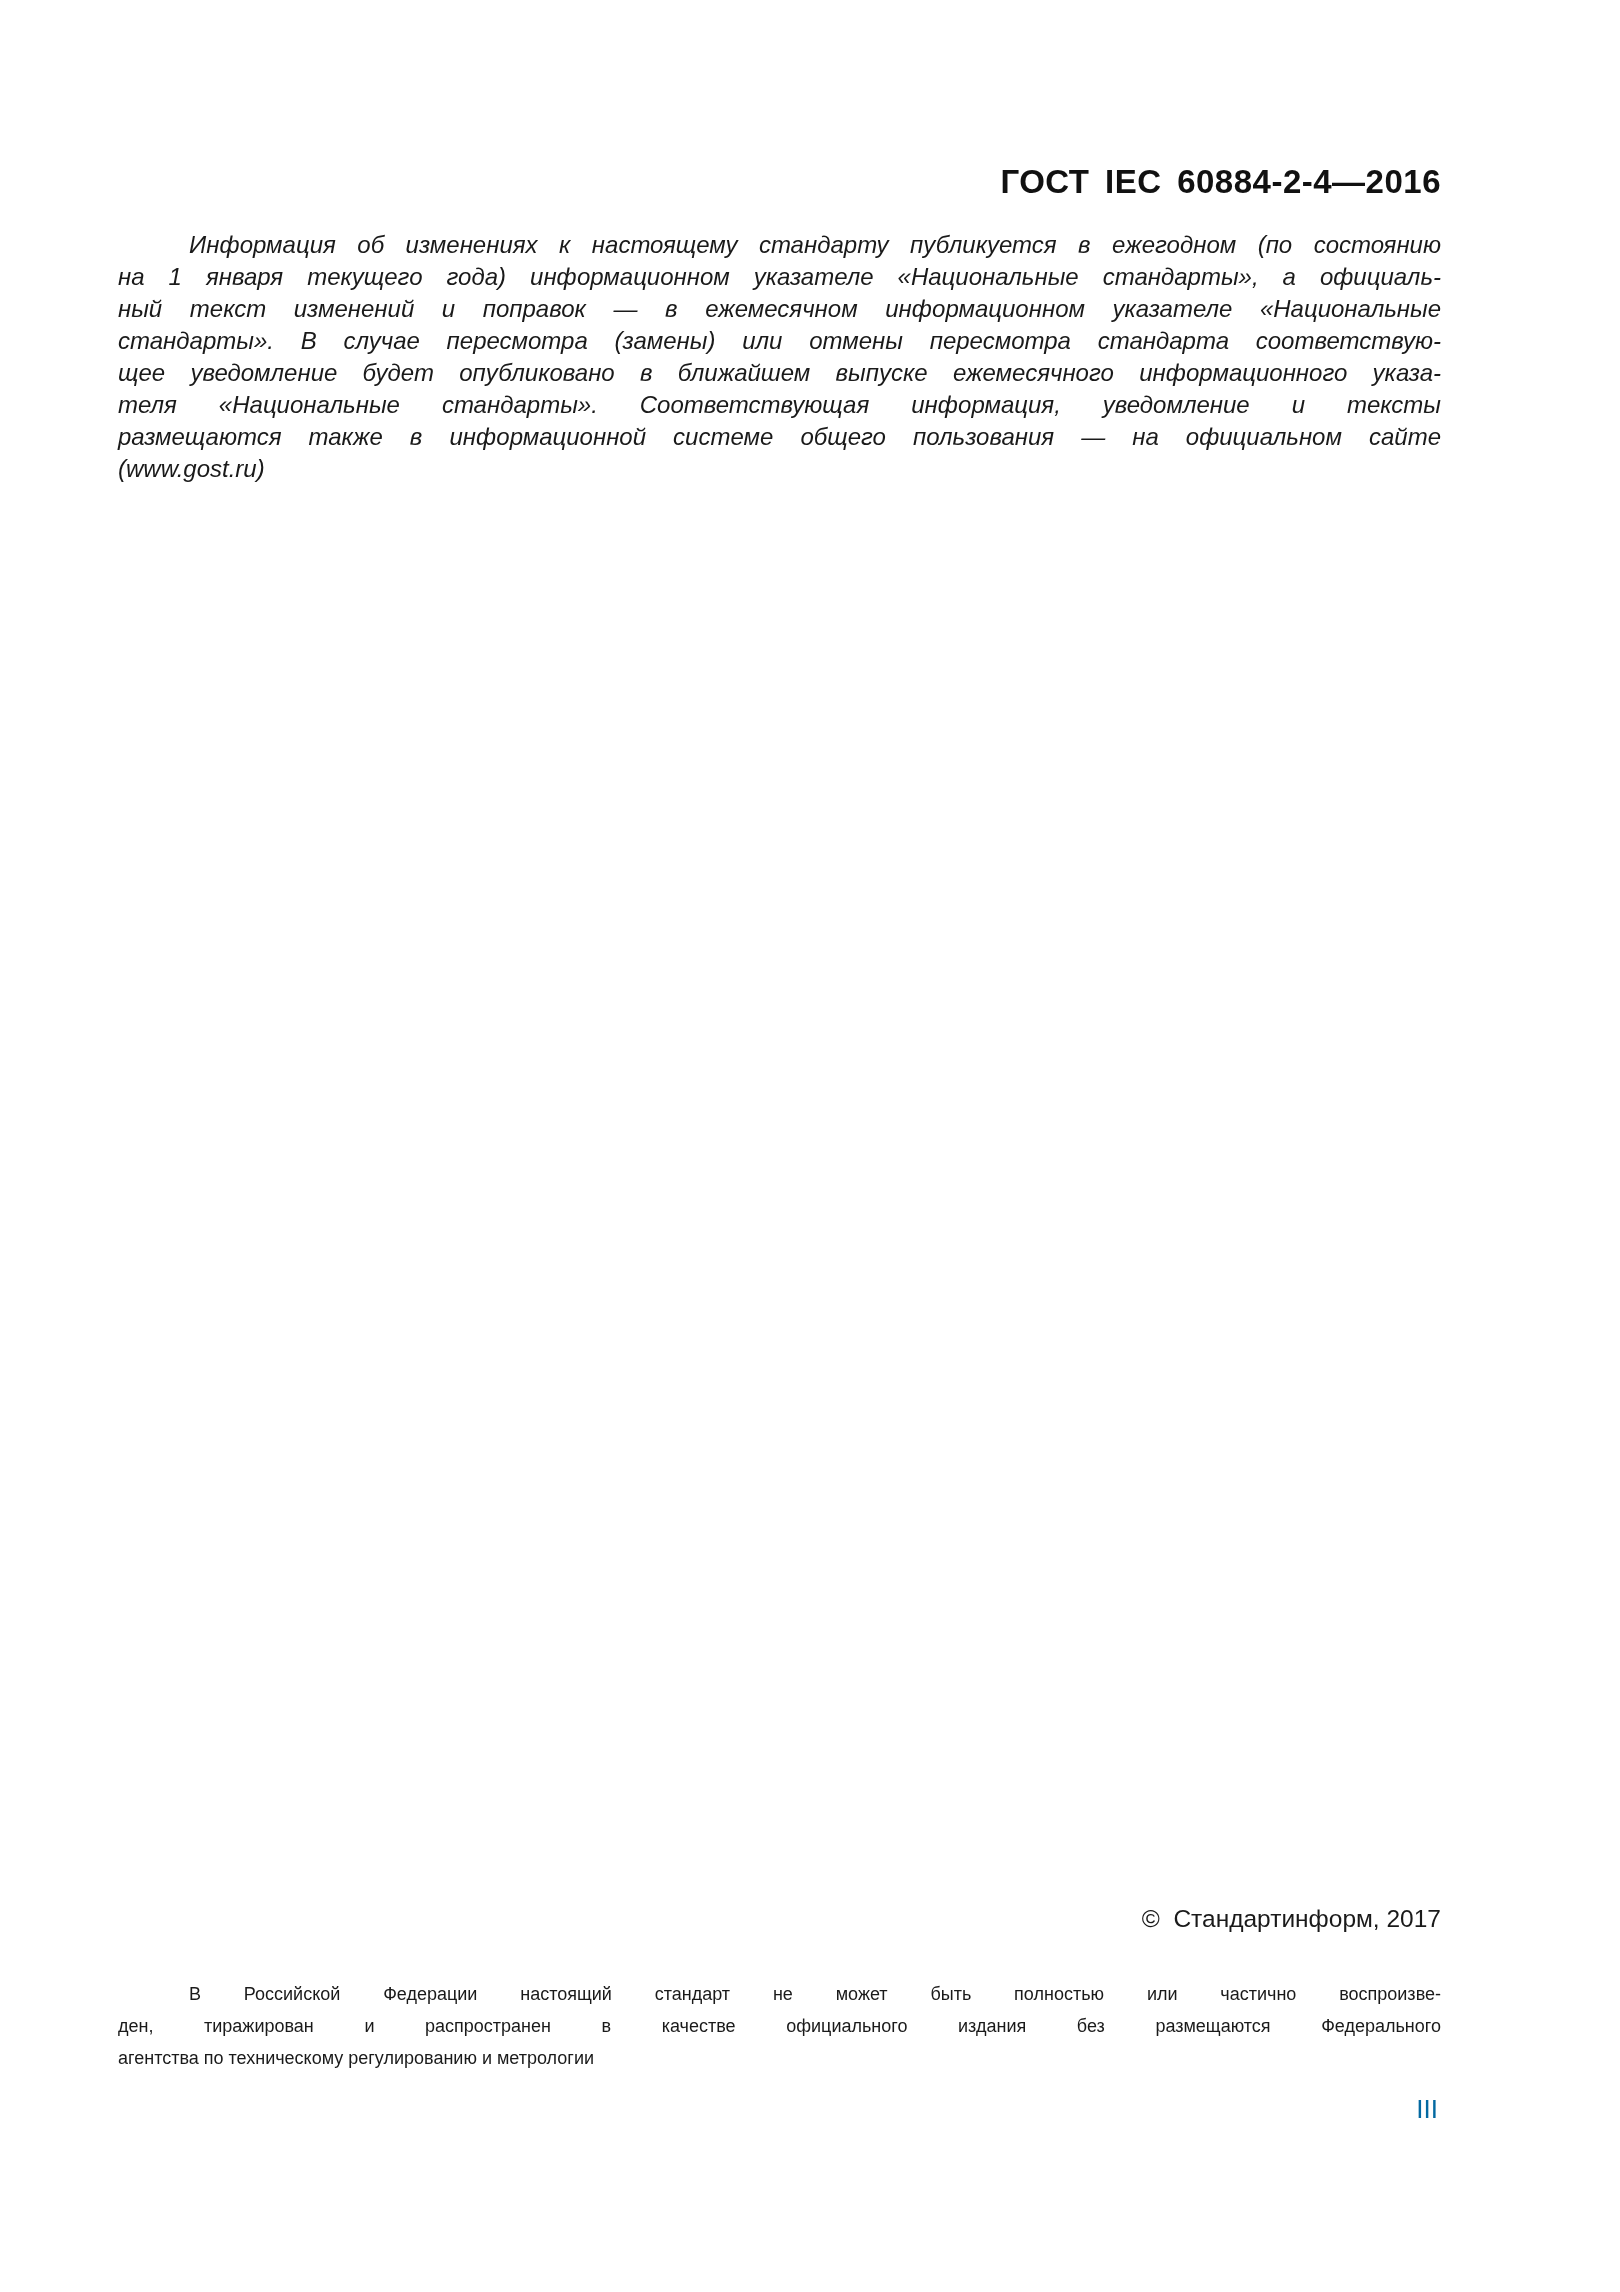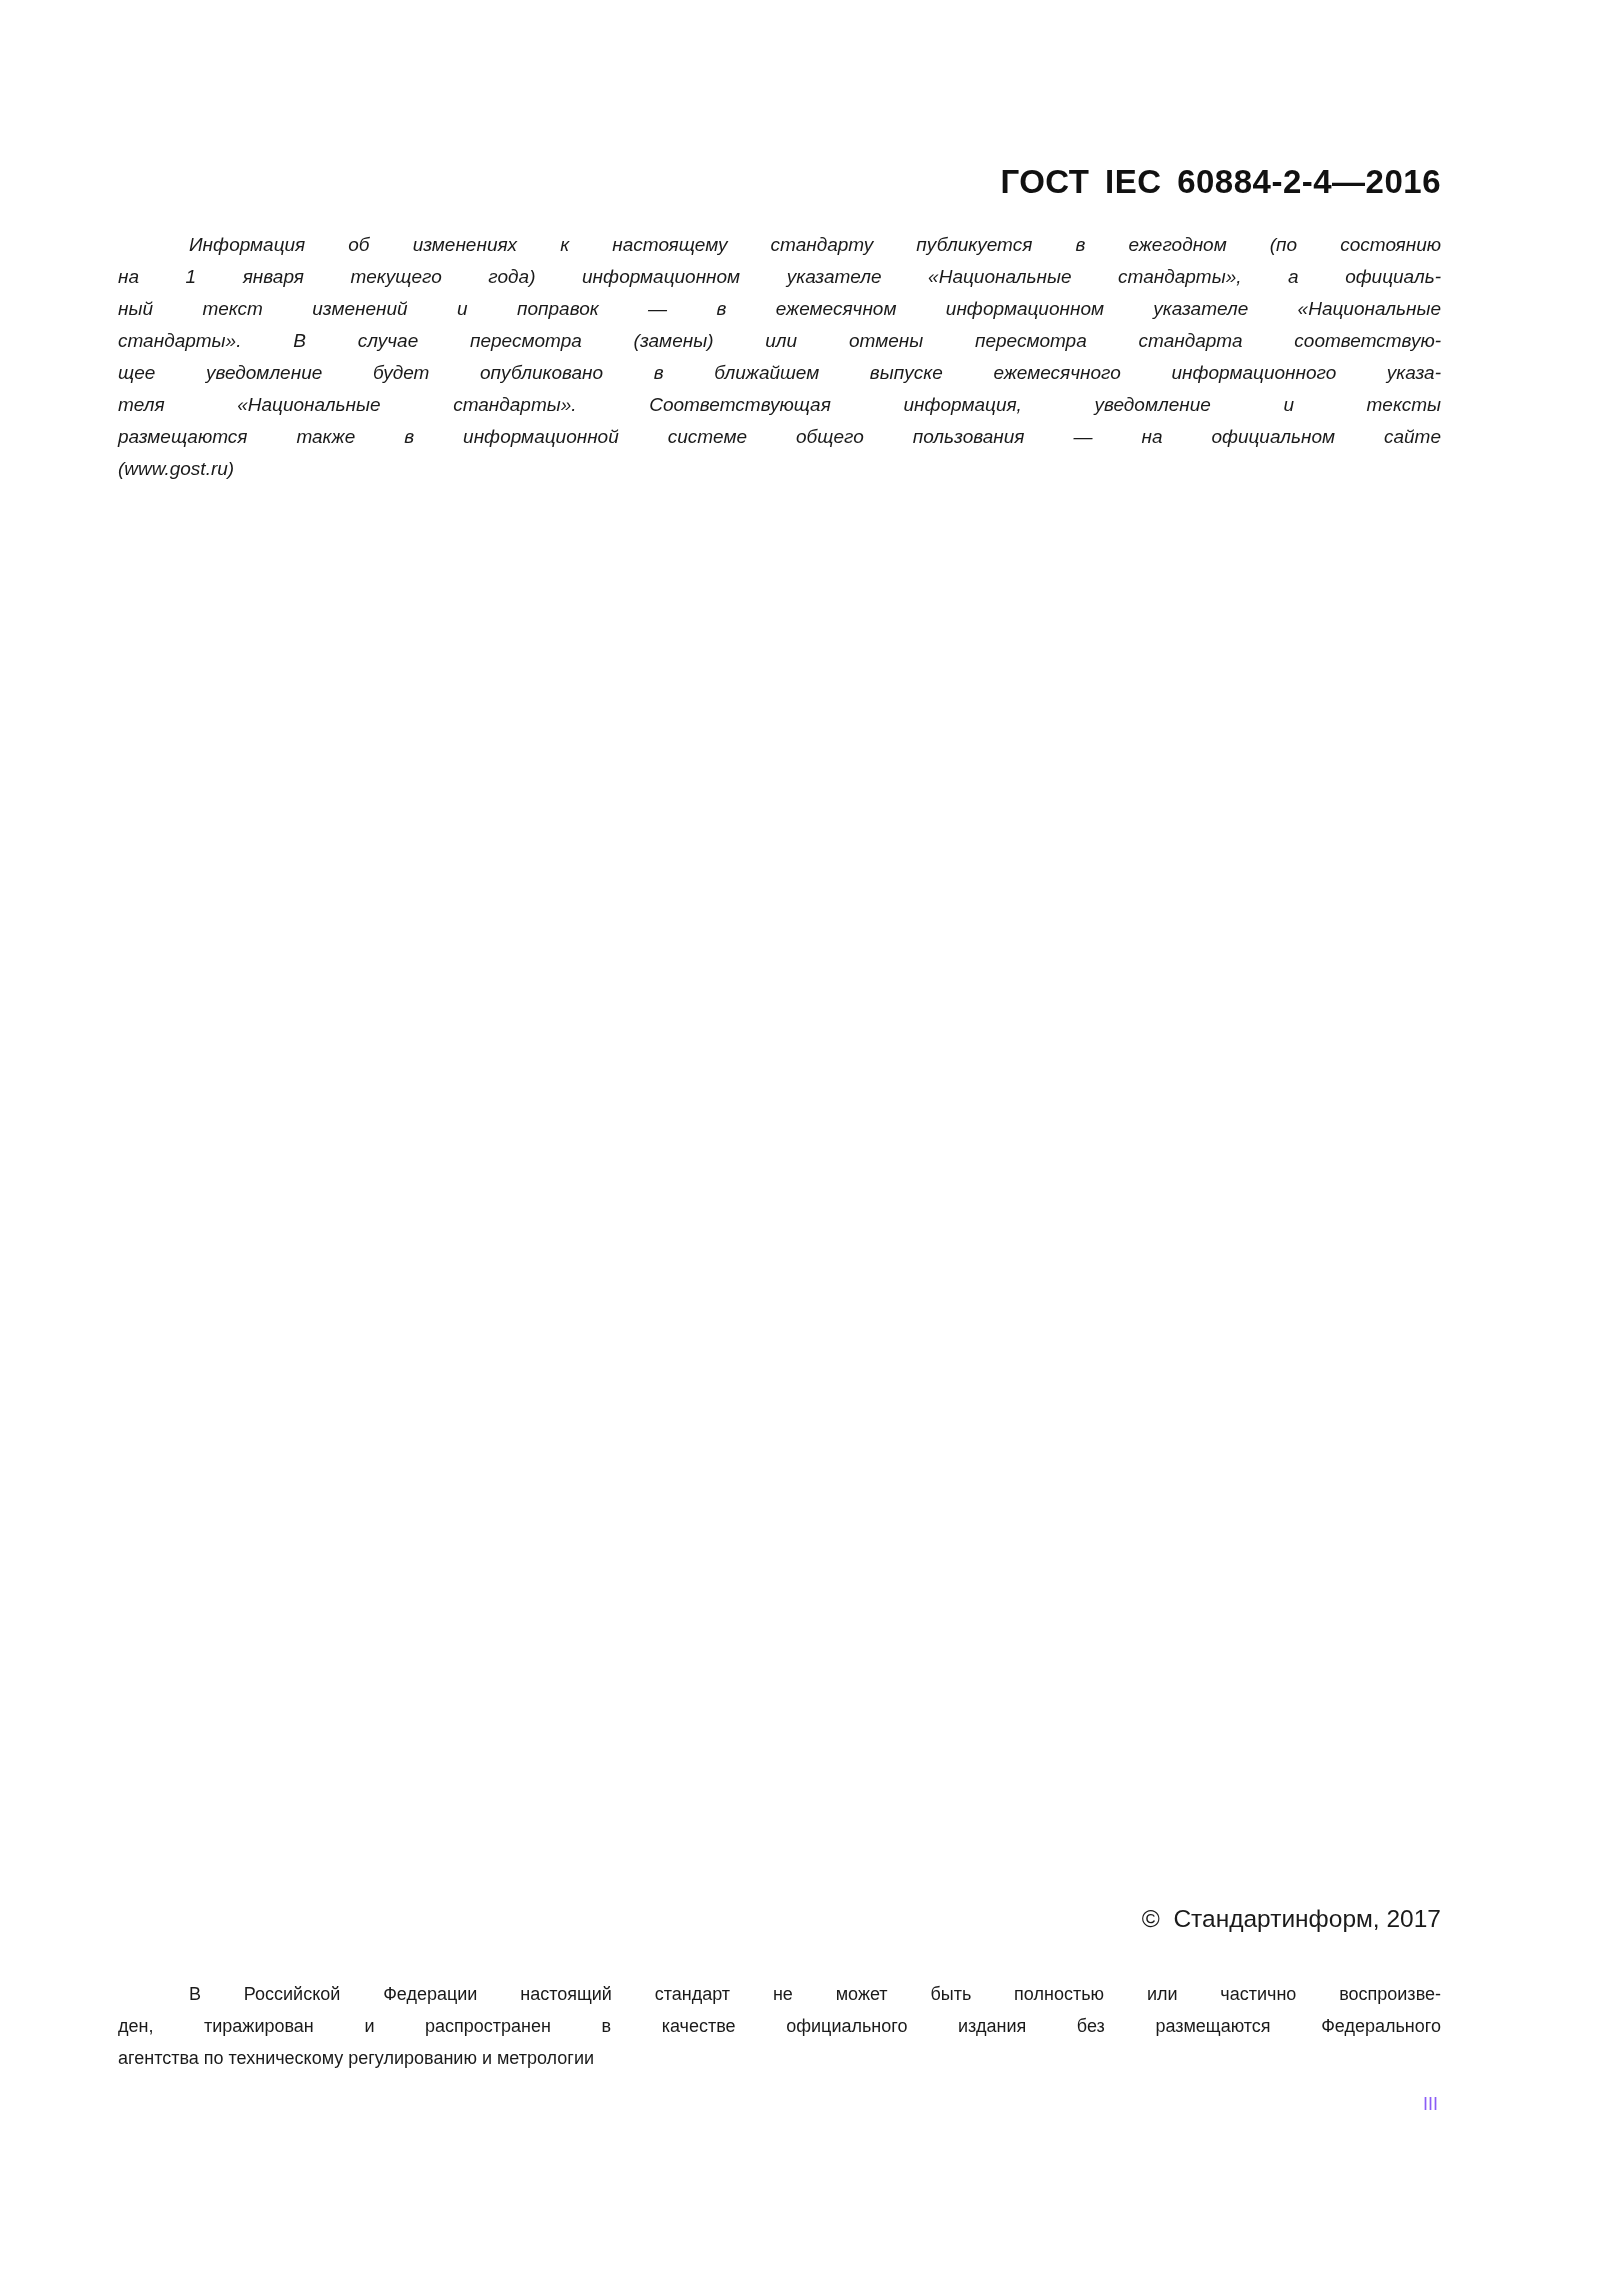--- a/index.html
+++ b/index.html
@@ -5,38 +5,38 @@
     html, body { margin: 0; padding: 0; background: #ffffff; }
     body { width: 1620px; height: 2293px; position: relative; overflow: hidden; color: #161616; }
     .page { position: absolute; left: 0; top: 0; width: 1620px; height: 2293px; background: #ffffff; }
     .header-code {
       position: absolute; right: 179px; top: 163px;
       font-family: "Liberation Sans", sans-serif; font-weight: bold; font-size: 33px;
       letter-spacing: 0.5px; word-spacing: 5.9px; color: #111;
     }
     .info-para {
       position: absolute; left: 118px; top: 229px; width: 1323px;
-      font-family: "Liberation Sans", sans-serif; font-style: italic; font-size: 19px;
+      font-family: "Liberation Sans", sans-serif; font-style: italic; font-size: 24px;
       line-height: 32px; color: #1a1a1a;
     }
     .line { display: block; white-space: nowrap; text-align: justify; text-align-last: justify; }
     .line.indent { padding-left: 71px; }
     .line.last { text-align-last: left; }
     .copyright {
       position: absolute; right: 179px; top: 1905px;
       font-family: "Liberation Sans", sans-serif; font-size: 24.5px; color: #1a1a1a;
     }
     .copyright .sym { margin-right: 13.7px; }
     .rights-para {
       position: absolute; left: 118px; top: 1978px; width: 1323px;
       font-family: "Liberation Sans", sans-serif; font-size: 18px; line-height: 32px; color: #1a1a1a;
     }
     .page-number {
       position: absolute; right: 182px; top: 2094px;
-      font-family: "Liberation Sans", sans-serif; font-size: 18px; color: #8b5cf6; margin-left: 39px;
+      font-family: "Liberation Sans", sans-serif; font-size: 26px; color: #0369a1; margin-left: 39px;
     }
   </style>
 </head>
 <body>
 
 <div class="page">
 
   <div class="header-code">ГОСТ IEC 60884-2-4—2016</div>
 
   <div class="info-para">

